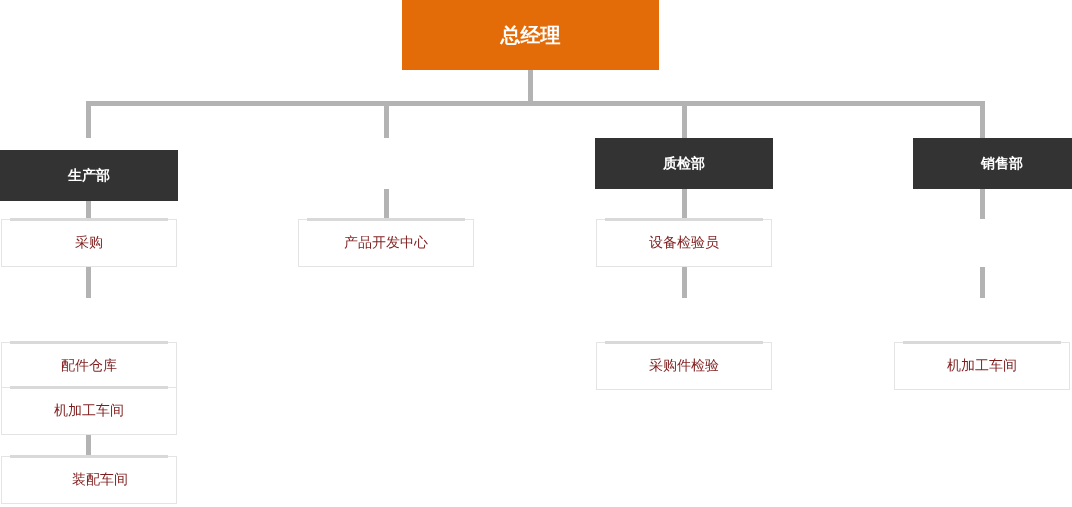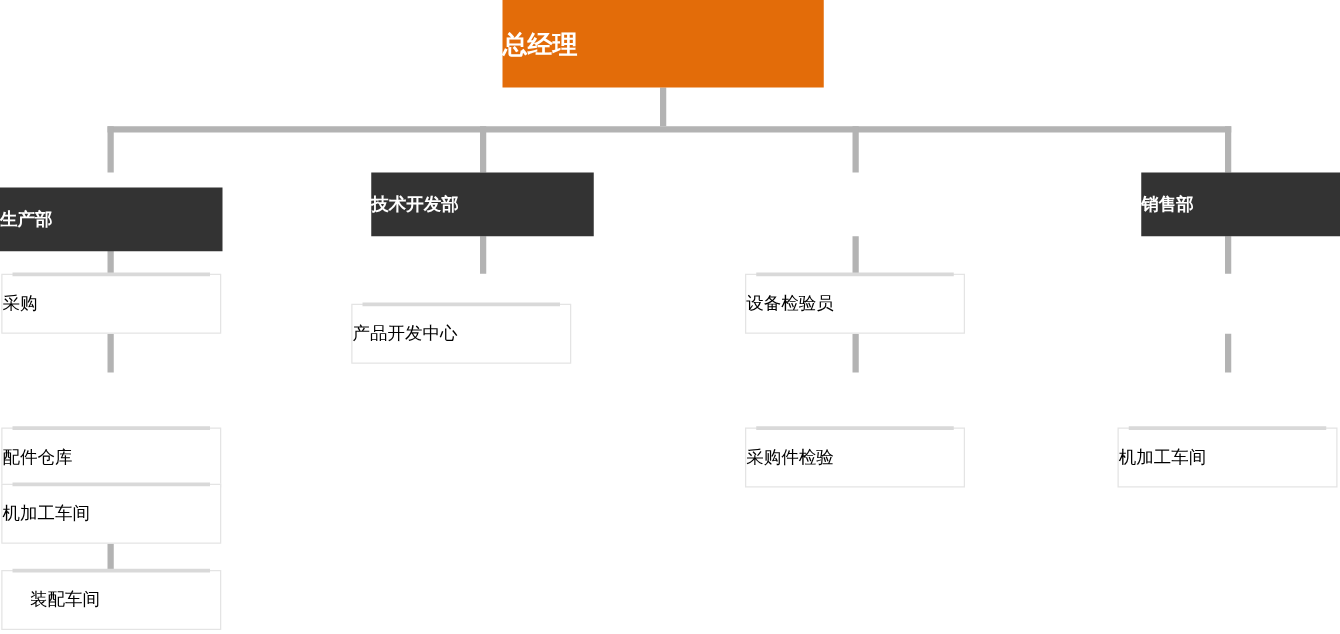--- a/index.html
+++ b/index.html
@@ -3,41 +3,41 @@
 <meta charset="utf-8">
 <style>
   html,body{margin:0;padding:0;background:#fff;}
   .canvas{
     position:relative;width:1072px;height:507px;background:#ffffff;overflow:hidden;
     font-family:"Liberation Sans","DejaVu Sans",sans-serif;
   }
   
   .conn{position:absolute;background:#b3b3b3;}
   
-  .node{position:absolute;display:flex;align-items:center;
+  .node{position:absolute;display:flex;align-items:center;justify-content:center;
         text-align:center;box-sizing:border-box;}
   .node-root{
     left:402px;top:0;width:257px;height:70px;
     background:#e36c09;color:#ffffff;font-size:20px;font-weight:bold;
   }
   .node-dept{
     top:138px;width:178px;height:51px;
     background:#333333;color:#ffffff;font-size:14px;font-weight:bold;
   }
   .node-leaf{
     width:176px;height:48px;background:#ffffff;
-    border:1px solid #e4e4e4;color:#000000;font-size:14px;
+    border:1px solid #e4e4e4;color:#7f1d1d;font-size:14px;
   }
   .node-leaf::before{
     content:"";position:absolute;top:-2px;left:8px;right:8px;height:3px;
     background:#d9d9d9;
   }
   
   .c1.node-dept{left:0;margin-top:12px;}   .c1.node-leaf{left:1px;}
-  .c2.node-dept{left:297px;} .c2.node-leaf{left:281px;margin-top:24px;}
+  .c2.node-dept{left:297px;} .c2.node-leaf{left:298px;}
   .c3.node-dept{left:595px;} .c3.node-leaf{left:596px;}
   .c4.node-dept{left:913px;} .c4.node-leaf{left:894px;}
   
   .r0{top:219px;} .r1{top:298px;margin-top:44px;} .r2{top:387px;} .r3{top:456px;padding-left:22px;}
 </style>
 </head>
 <body>
 
 <div class="canvas">
 
@@ -61,22 +61,22 @@
   <div class="conn" style="left:980px;top:189px;width:5px;height:30px"></div>
   <div class="conn" style="left:980px;top:267px;width:5px;height:31px"></div>
 
   <div class="node node-root">
     <span>总经理</span>
   </div>
 
   <div class="node node-dept c1">
     <span>生产部</span>
   </div>
-  <div class="node node-dept c2">
-    <span>技术开发部</span>
+  <div class="node node-dept c3">
+    <span>质检部</span>
   </div>
   <div class="node node-dept c4">
     <span>销售部</span>
   </div>
 
   <div class="node node-leaf c1 r0">
     <span>采购</span>
   </div>
   <div class="node node-leaf c1 r1">
     <span>配件仓库</span>

